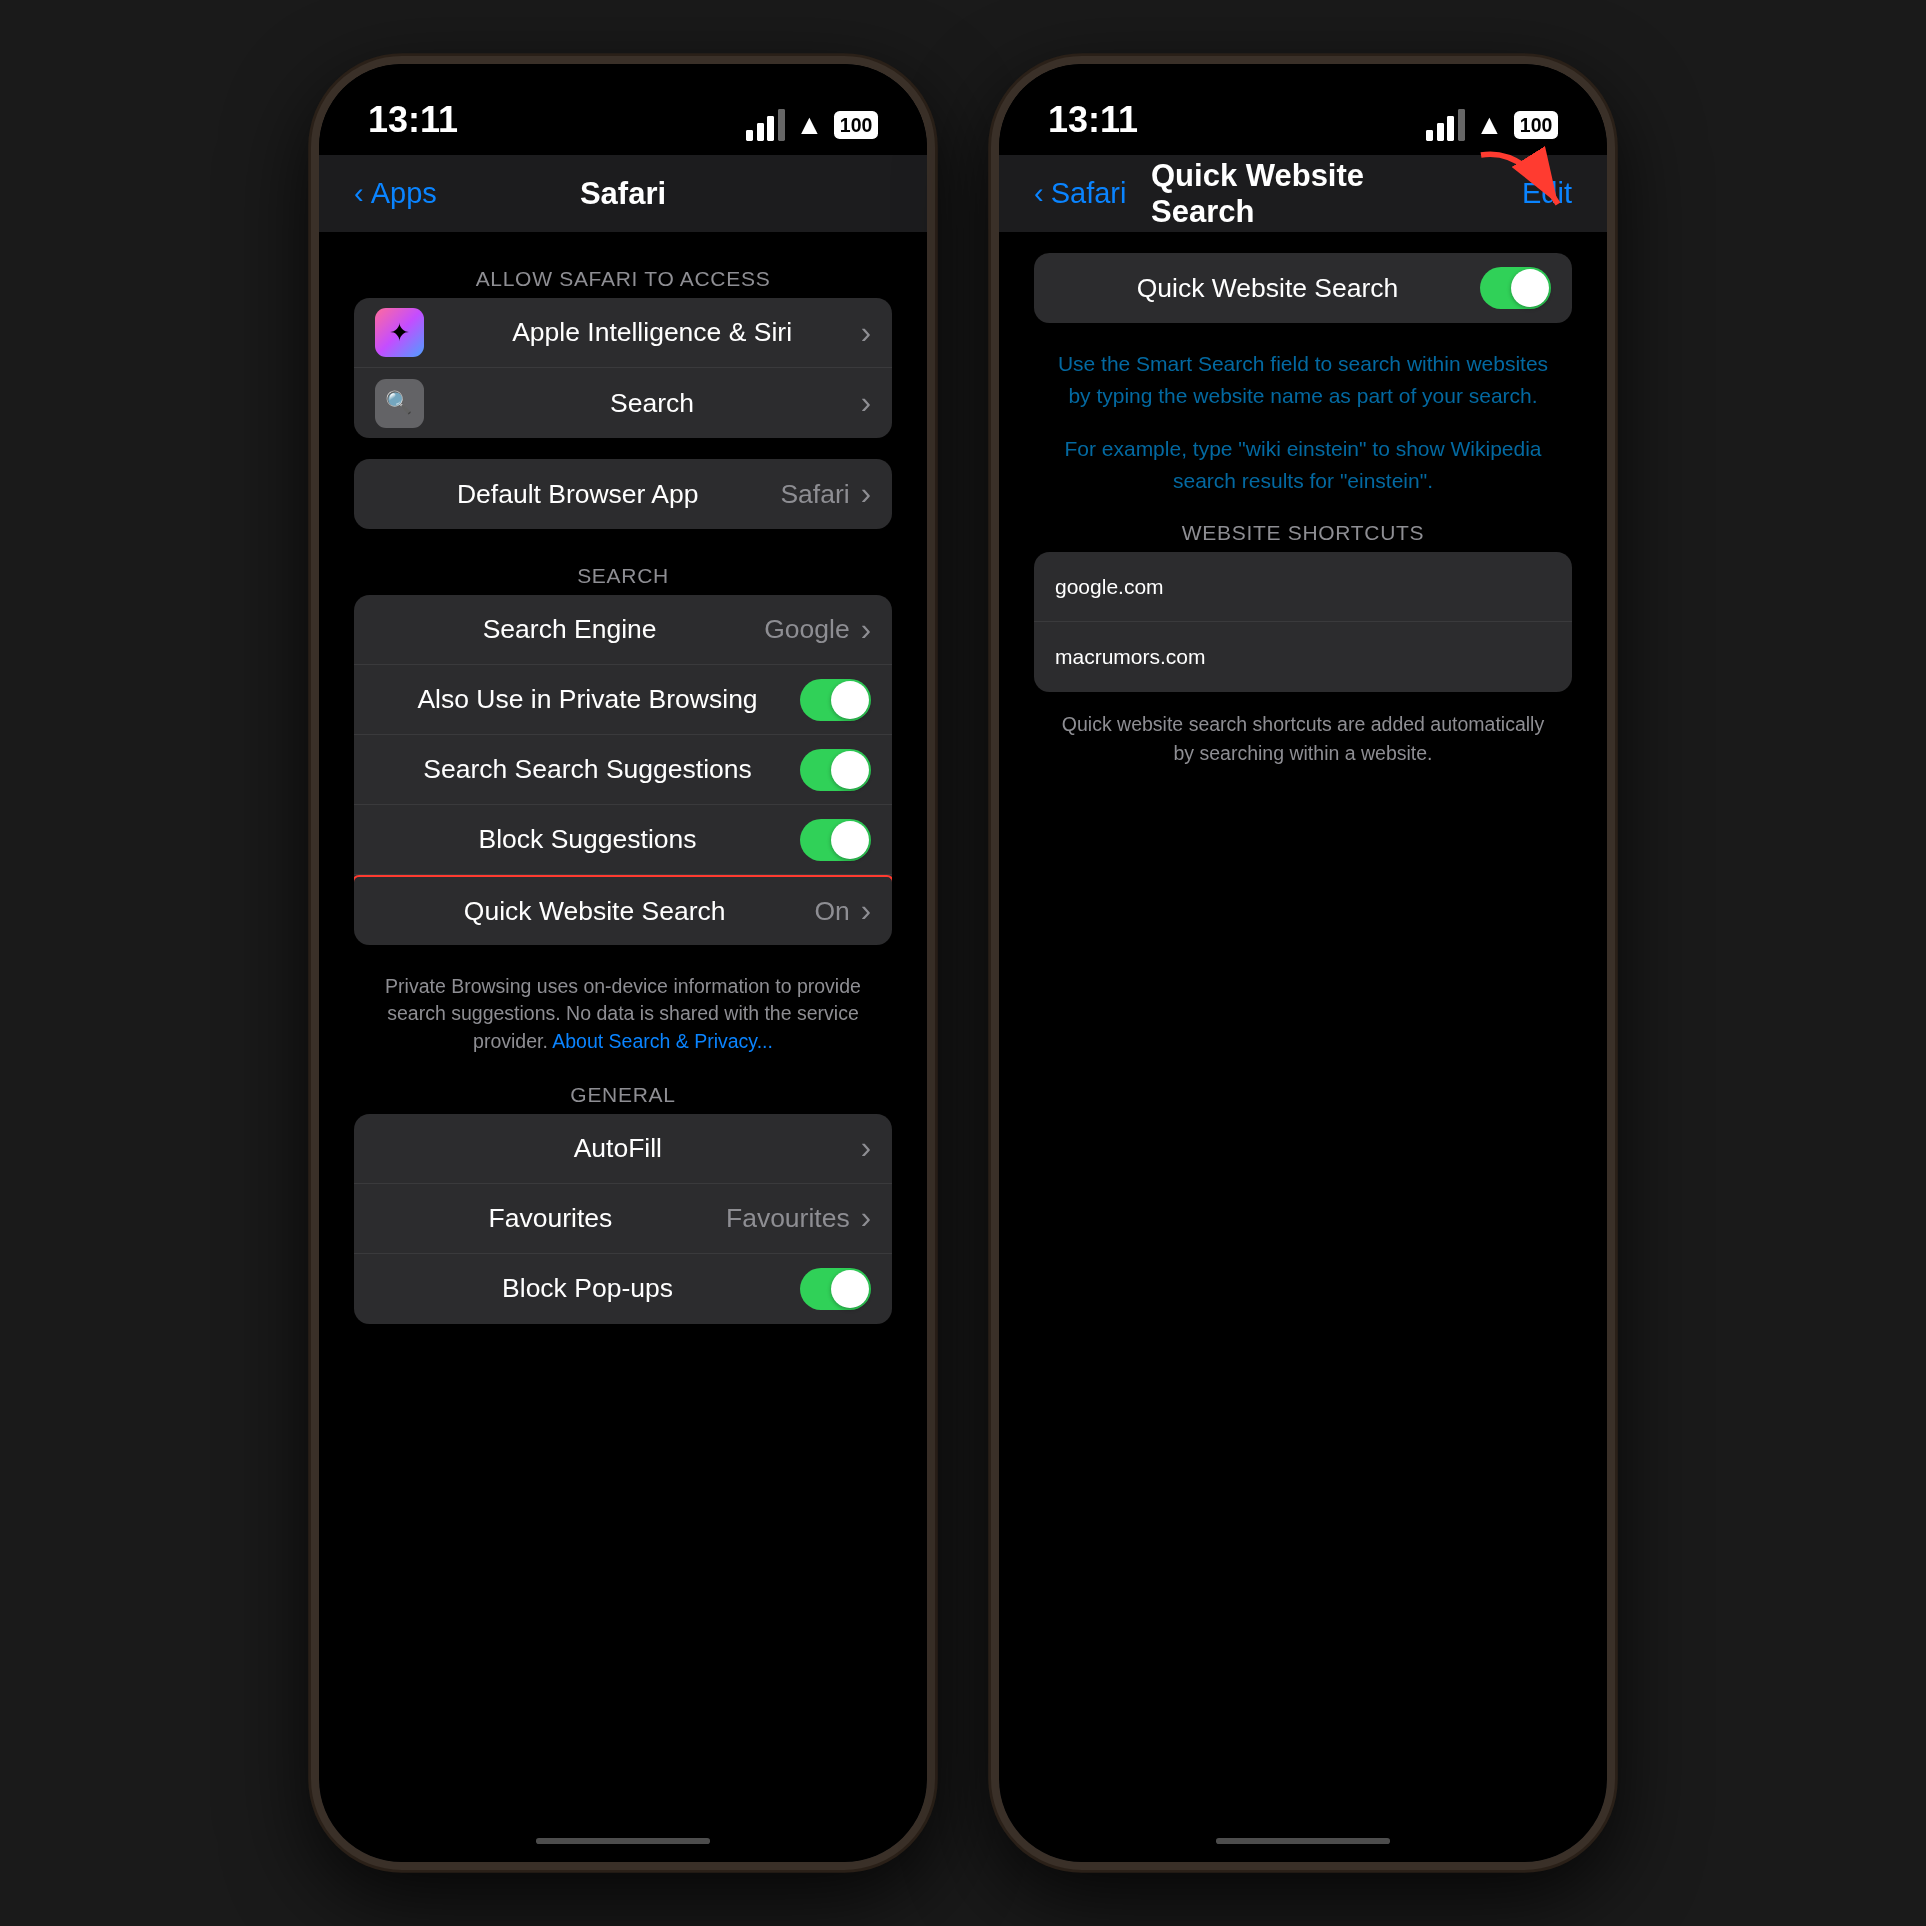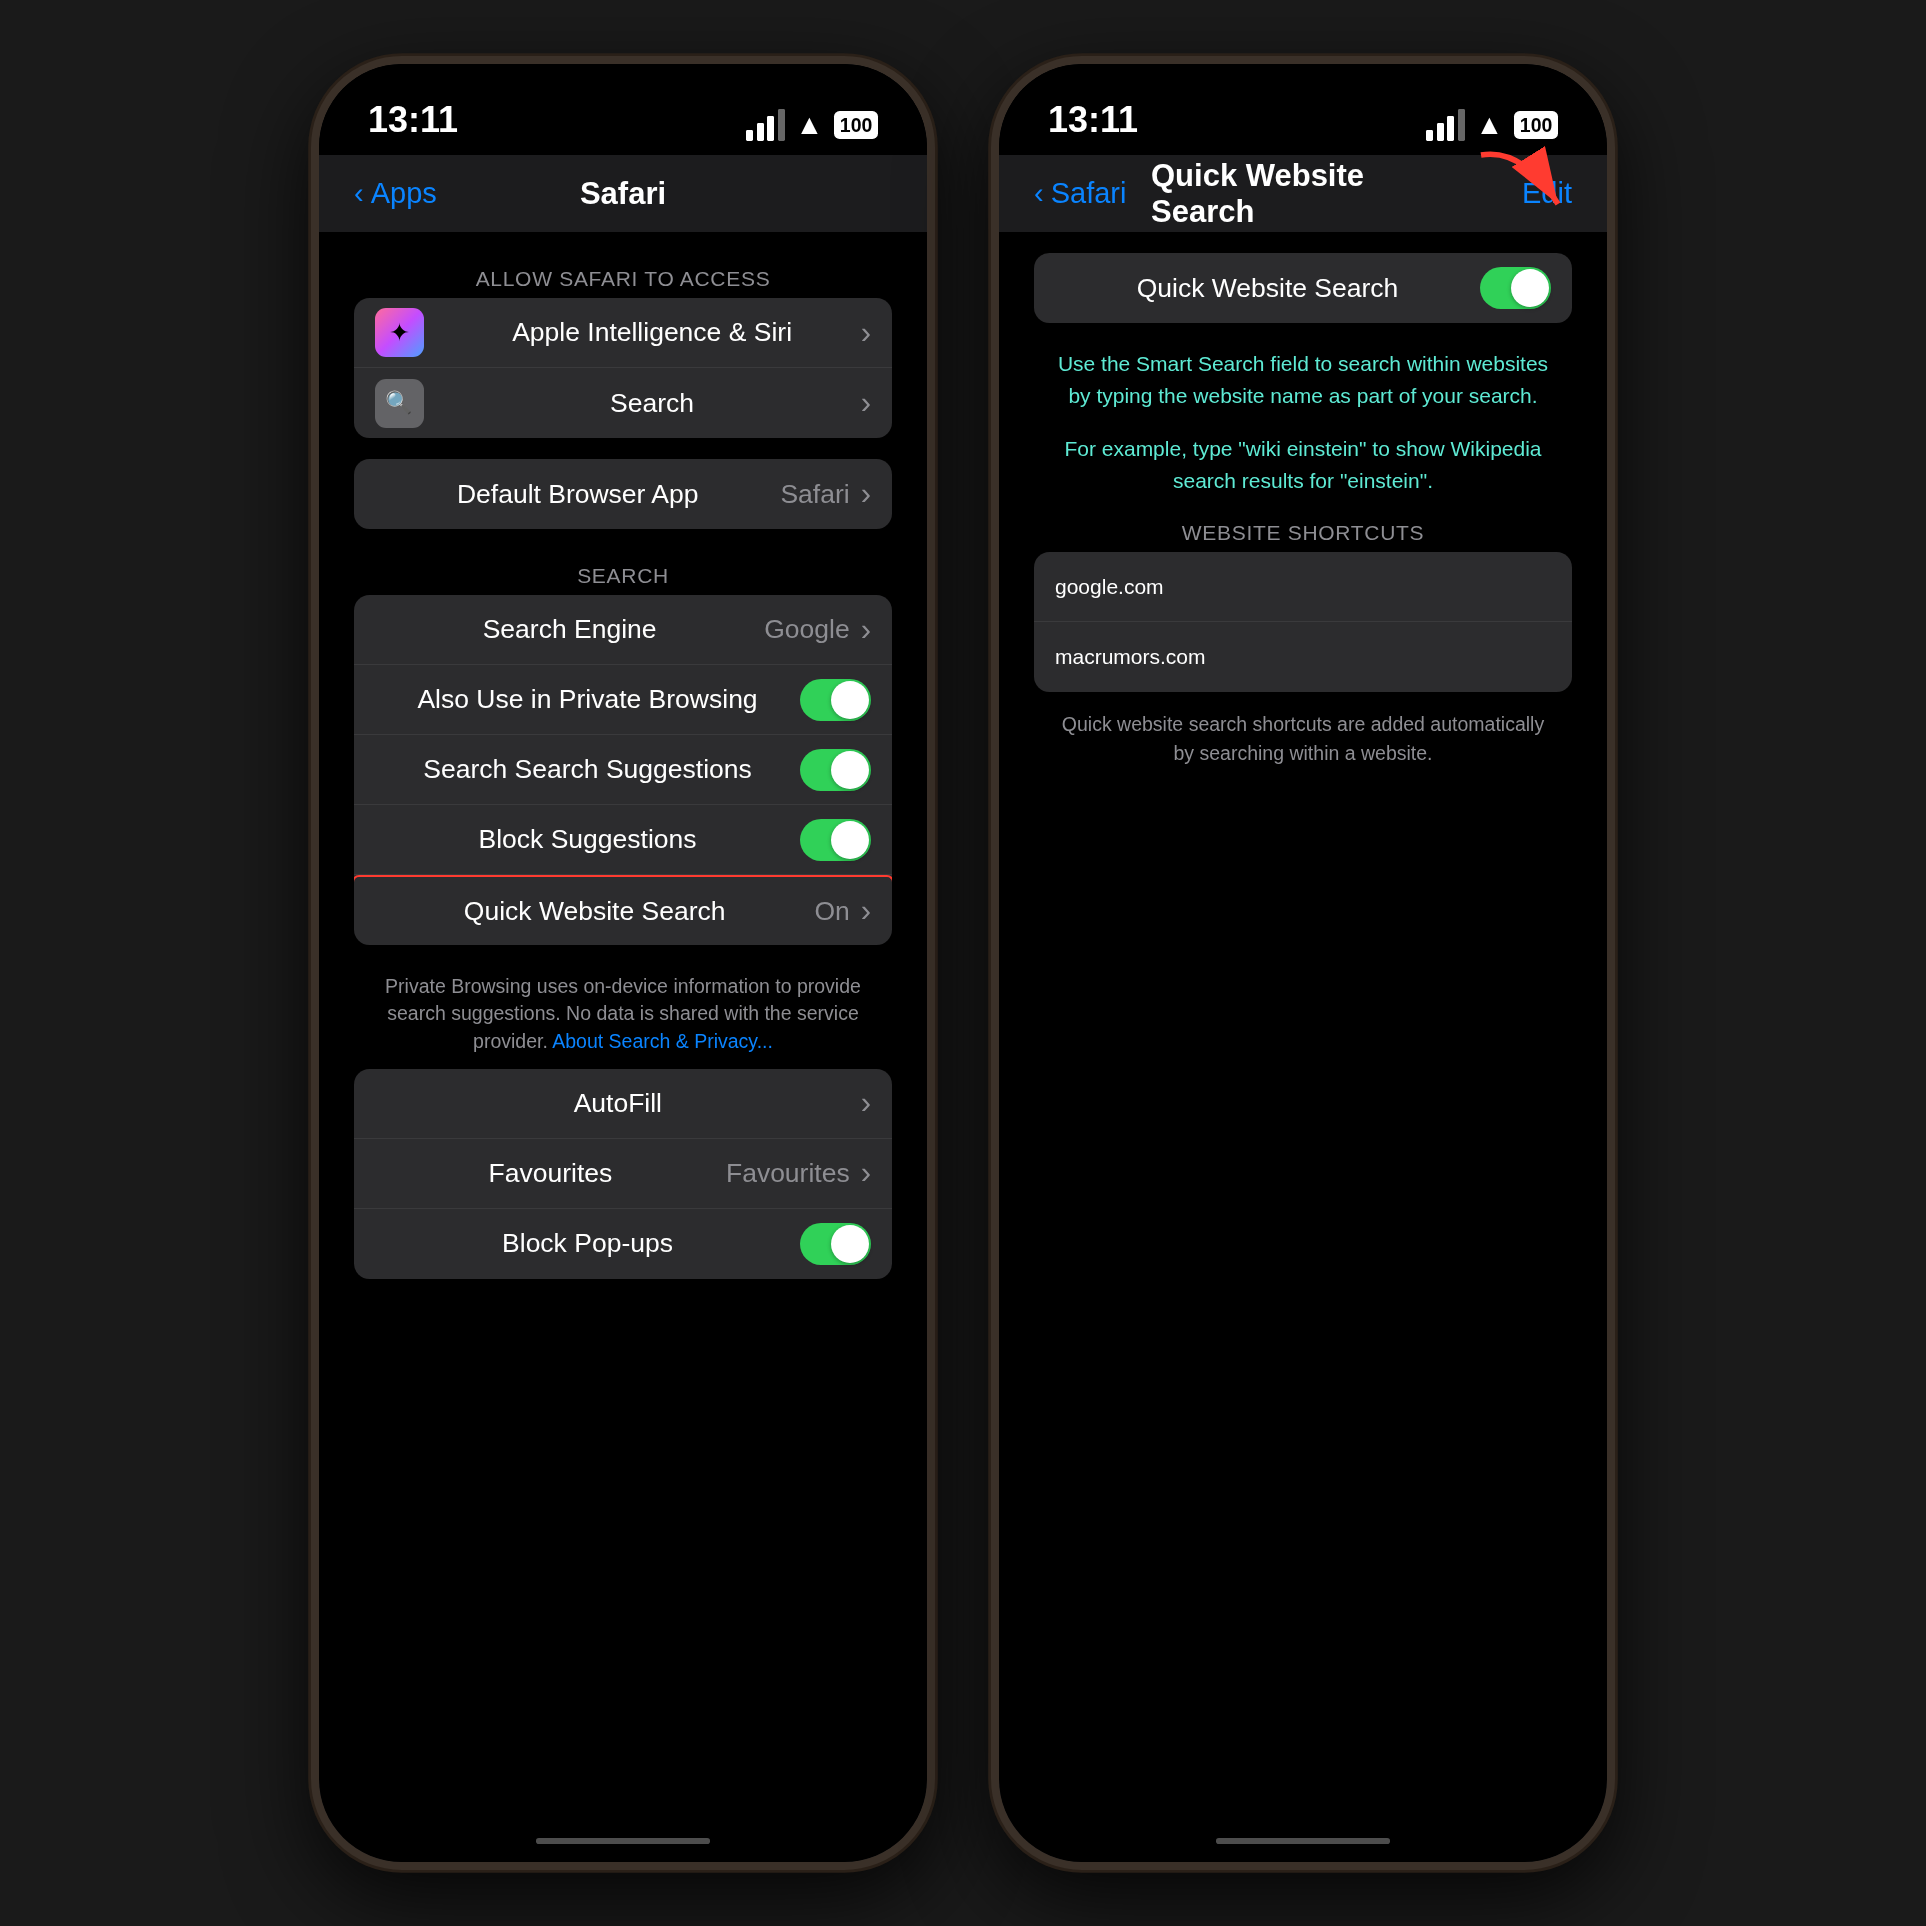--- a/index.html
+++ b/index.html
@@ -225,21 +225,21 @@
       padding: 7px 21px 14px;
       line-height: 1.4;
     }
 
     .footer-link {
       color: #0a84ff;
     }
 
     .qws-desc {
       font-size: 21px;
-      color: #5eead4;
+      color: #0369a1;
       padding: 11px 21px;
       line-height: 1.5;
     }
 
     .qws-shortcuts-group {
       background: #2c2c2e;
       border-radius: 15.4px;
       overflow: hidden;
       margin-bottom: 11px;
     }
@@ -395,20 +395,21 @@
           <span class="row-chevron chevron-right"></span>
         </div>
 
       </div>
 
       <div class="footer-note">
         <span>Private Browsing uses on-device information to provide search suggestions. No data is shared with the service provider. </span>
         <span class="footer-link">About Search &amp; Privacy...</span>
       </div>
 
+      <div class="section-label">GENERAL</div>
       <div class="settings-group">
         <div class="settings-row">
           <span class="row-label">AutoFill</span>
           <span class="row-chevron chevron-right"></span>
         </div>
         <div class="settings-row">
           <span class="row-label">Favourites</span>
           <span class="row-value">Favourites</span>
           <span class="row-chevron chevron-right"></span>
         </div>

